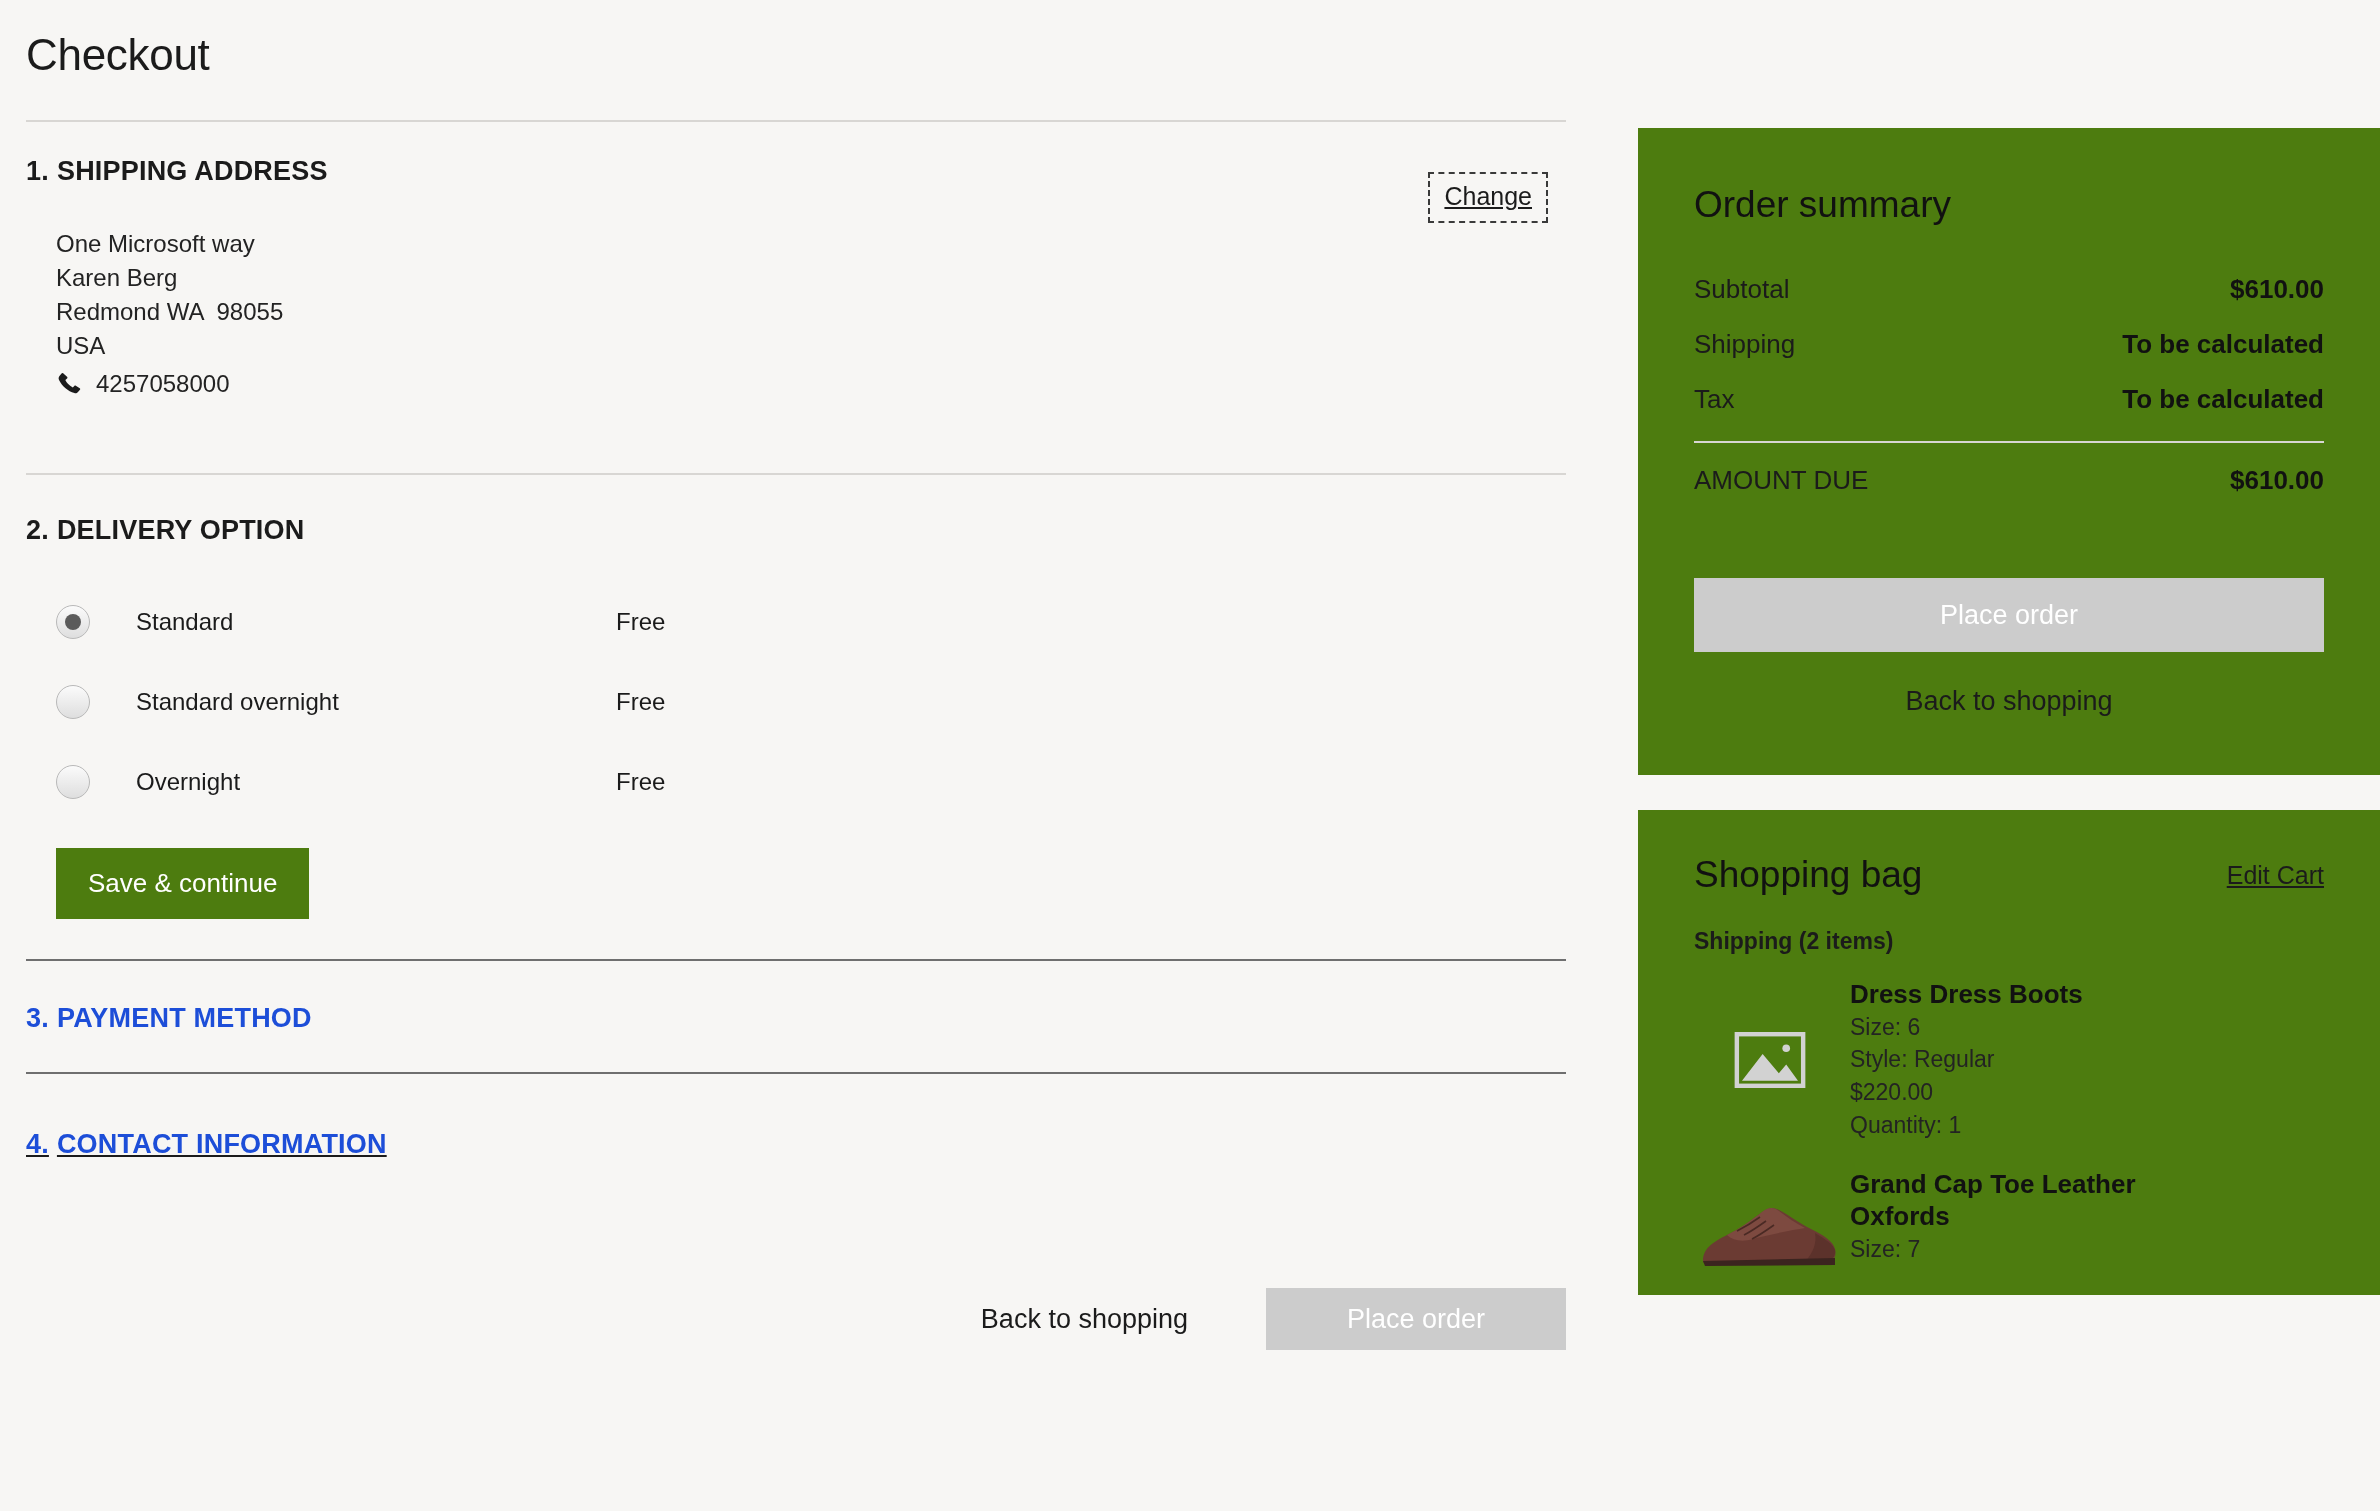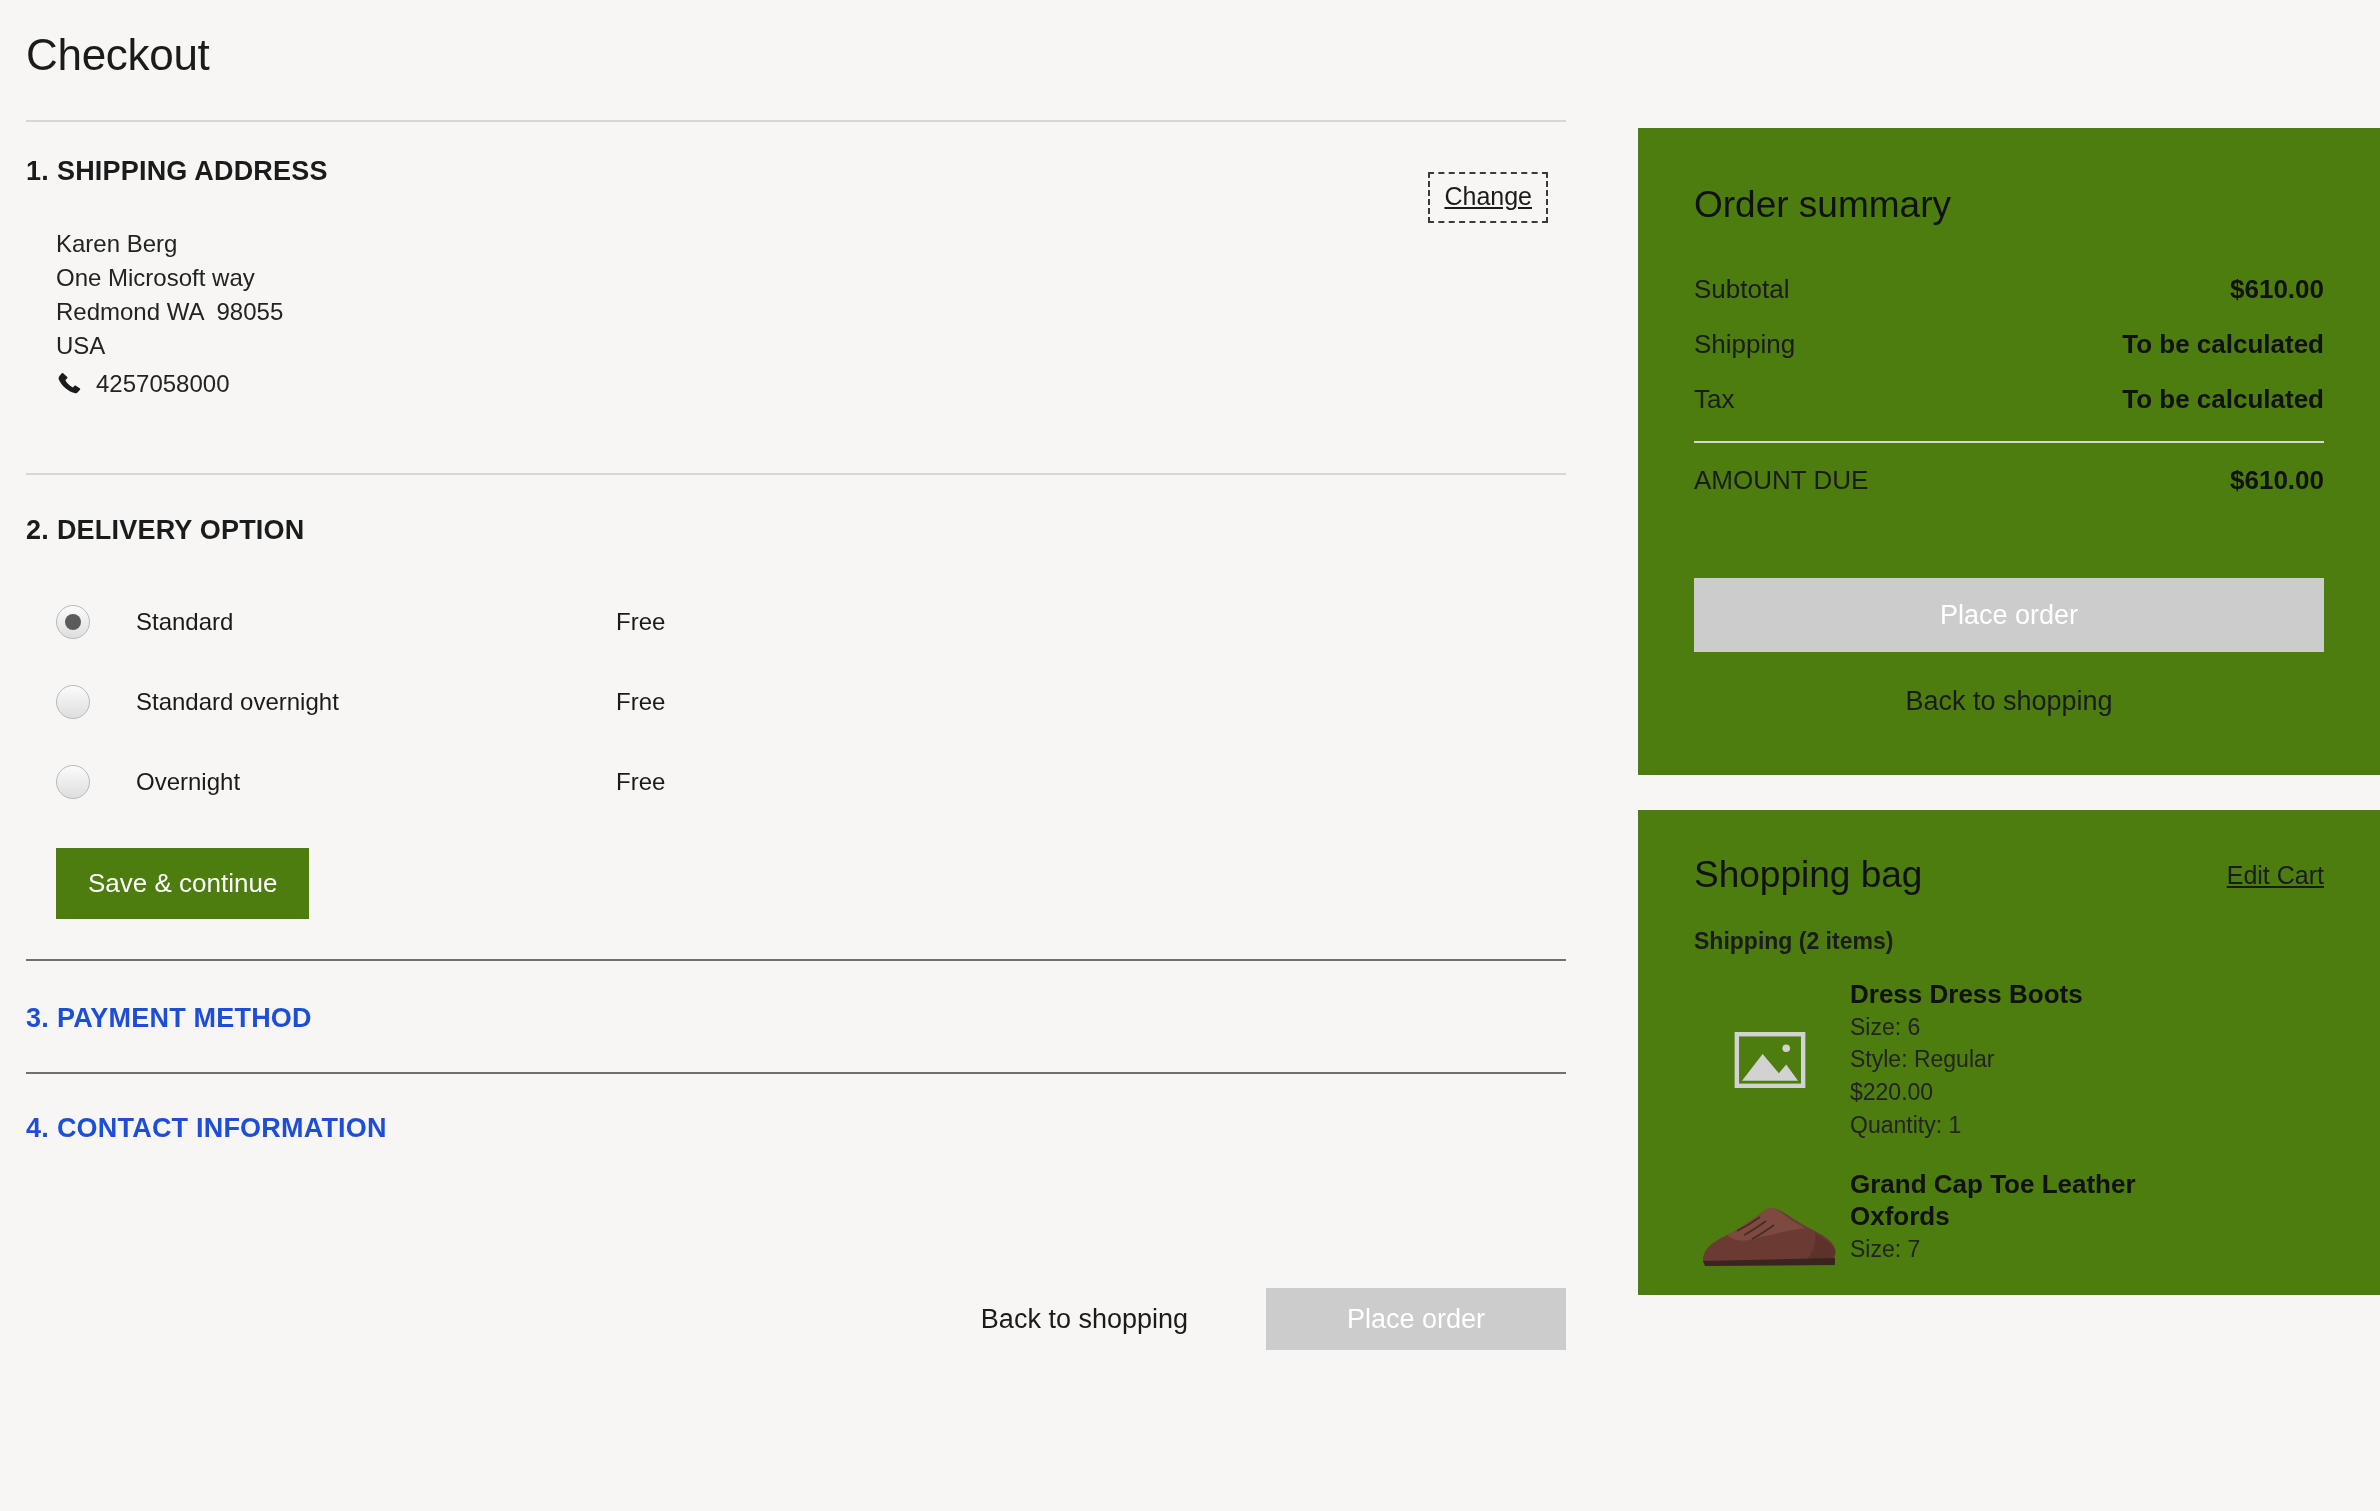--- a/index.html
+++ b/index.html
@@ -83,21 +83,21 @@
 
   .save-btn {
     margin-top: 26px; margin-left: 30px;
     background: #4d7c0f; color: #ffffff;
     border: none; font-family: inherit;
     font-size: 26px; padding: 20px 32px;
     cursor: pointer; display: block;
   }
 
   .sec3 { padding-top: 42px; }
-  .sec4 { padding-top: 39px; }
+  .sec4 { padding-top: 55px; text-decoration: underline; }
 
   .bottom-actions {
     position: absolute; left: 0; top: 1288px;
     width: 1566px;
     display: flex; align-items: center; justify-content: flex-end;
     gap: 78px;
   }
   .link-btn {
     background: none; border: none; font-family: inherit;
     font-size: 27px; color: #1b1b1b; cursor: pointer;
@@ -160,22 +160,22 @@
 
     <h1 class="page-title">Checkout</h1>
 
     <div class="rule top"></div>
 
     <div class="section" style="padding-top:34px;">
       <div class="section-head">
         <span class="num">1.</span><span>SHIPPING ADDRESS</span>
       </div>
       <div class="addr-block">
+        <div class="addr-line">One Microsoft way</div>
         <div class="addr-line">Karen Berg</div>
-        <div class="addr-line">One Microsoft way</div>
         <div class="addr-line">Redmond WA  98055</div>
         <div class="addr-line">USA</div>
         <div class="phone-row">
           <svg class="phone-icon" viewBox="0 0 24 24">
             <path fill="#1b1b1b" d="M6.6 2.1c-.5-.3-1.1-.1-1.5.3L3.2 4.6c-.9 1-1 2.5-.4 3.7 1.4 2.9 3.5 5.5 6 7.6 2.4 2 5.2 3.6 8.2 4.5 1.2.4 2.5 0 3.3-1l1.8-2.1c.4-.4.3-1.1-.2-1.4l-3.6-2.3c-.4-.3-1-.2-1.4.2l-1.4 1.5c-1.7-.9-3.2-2.1-4.5-3.5-1-1.1-1.8-2.3-2.4-3.6l1.6-1.3c.4-.3.5-.9.2-1.4L6.6 2.1z"></path>
           </svg>
           <span>4257058000</span>
         </div>
       </div>
     </div>

